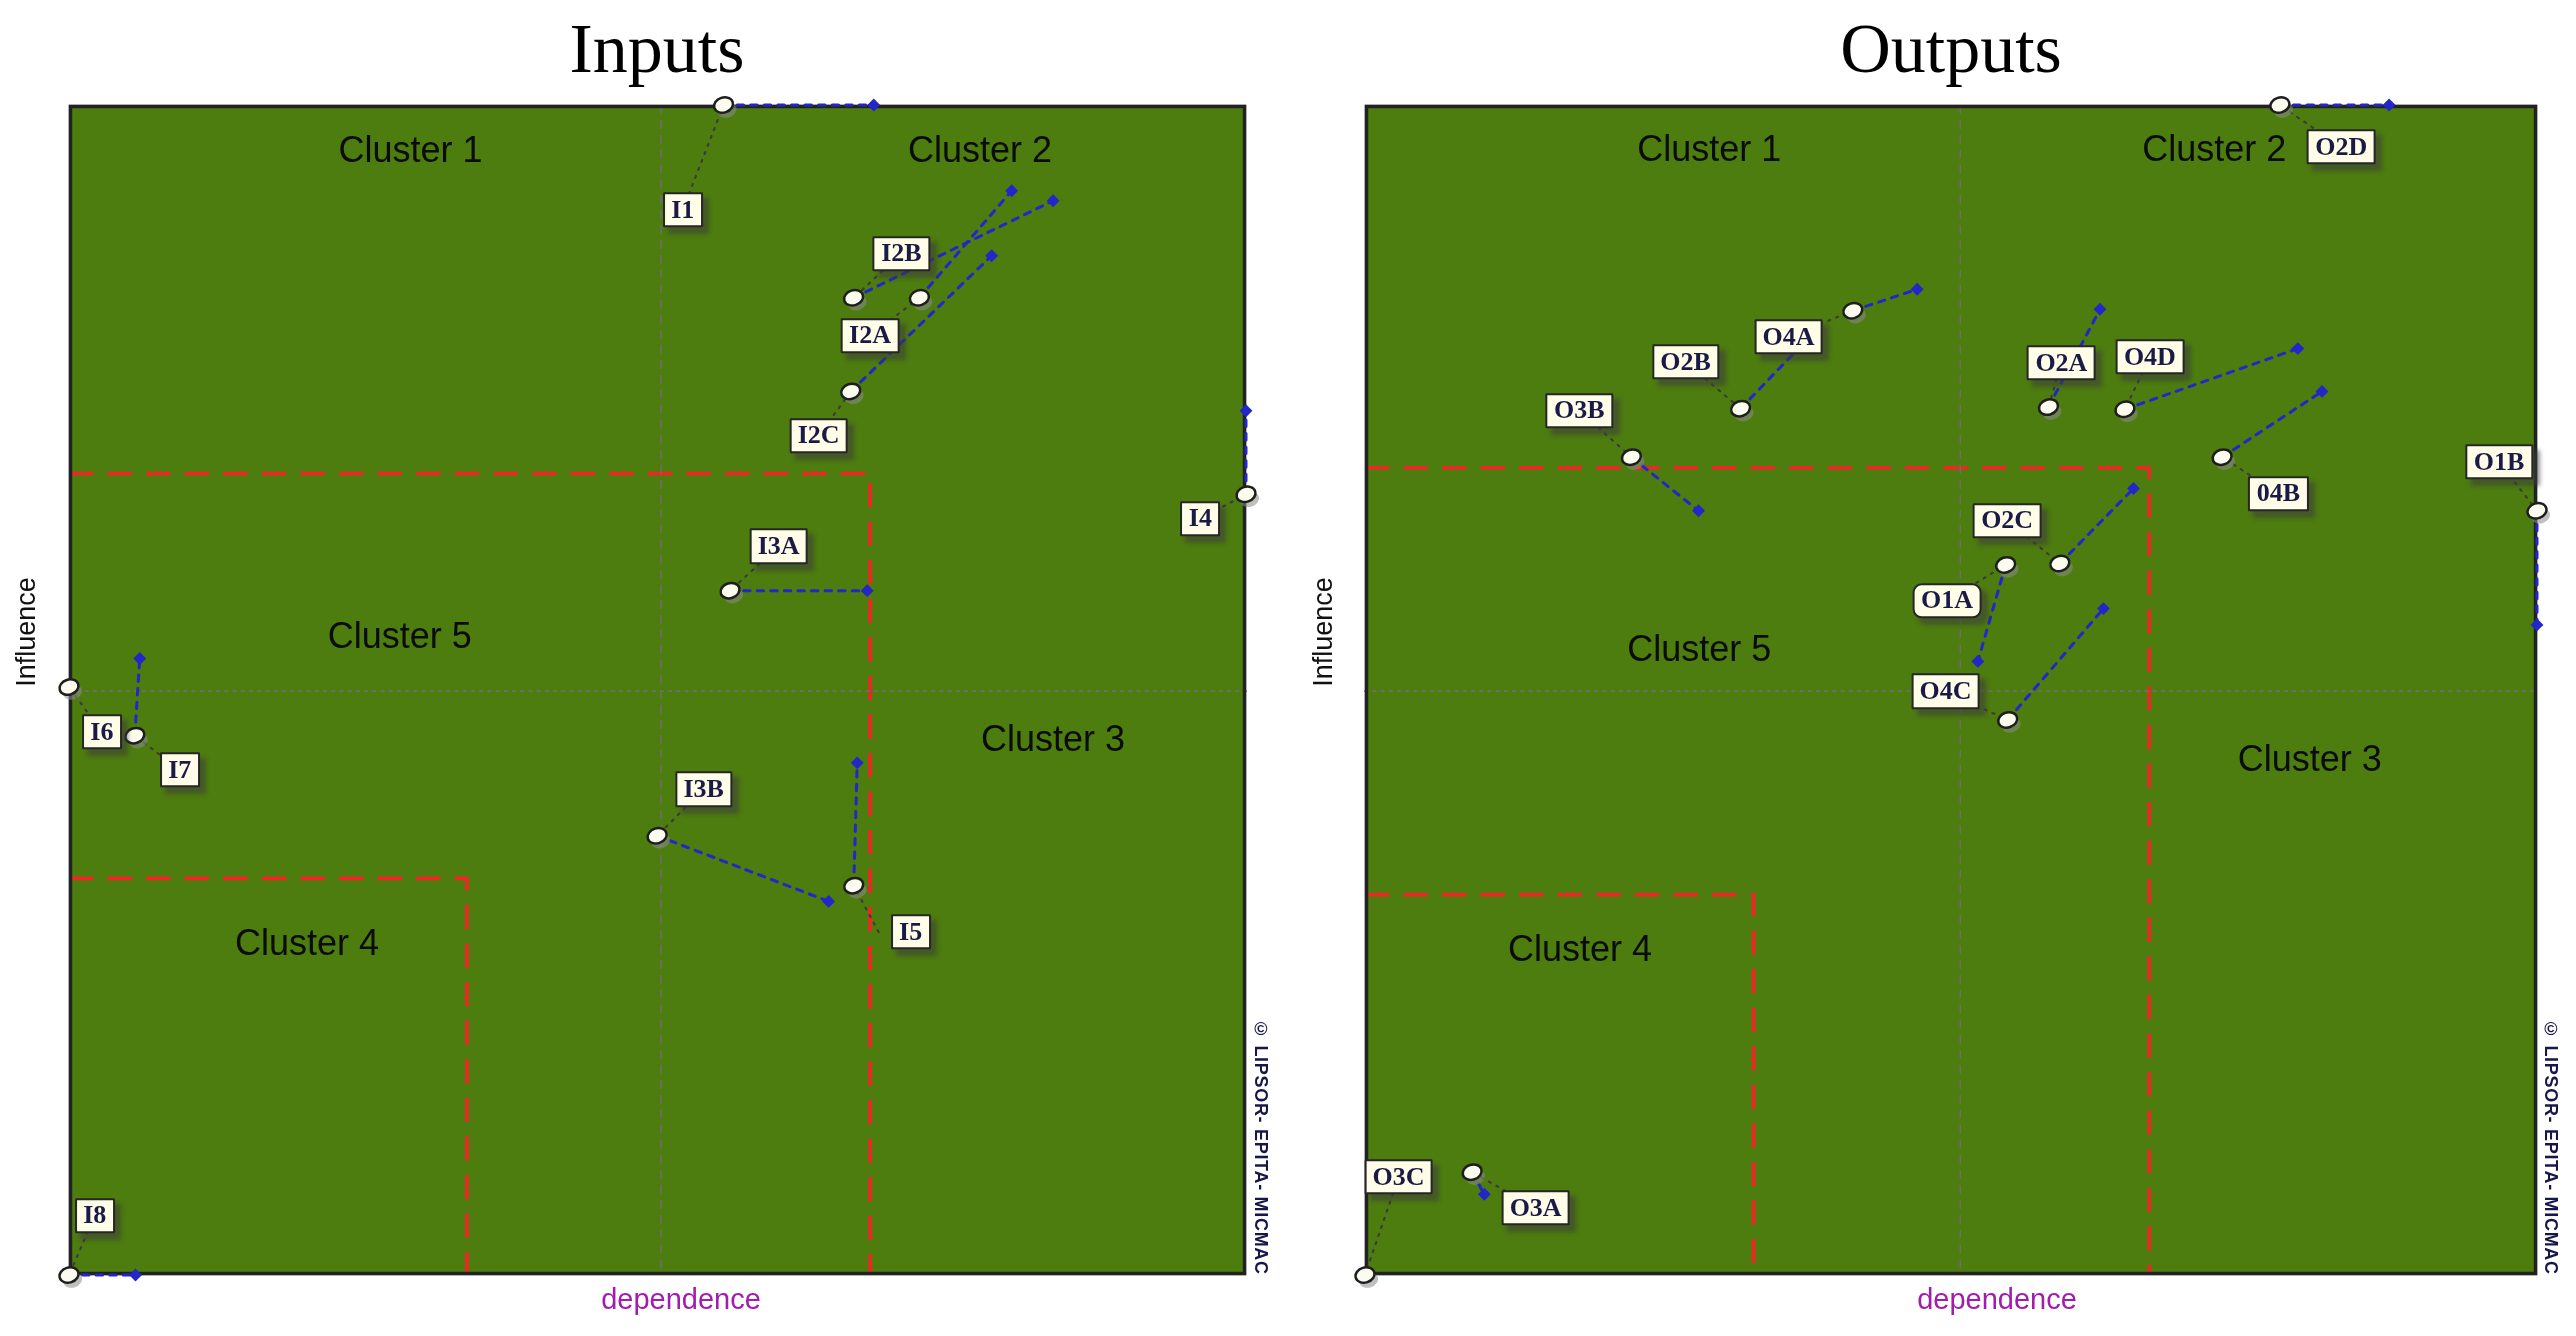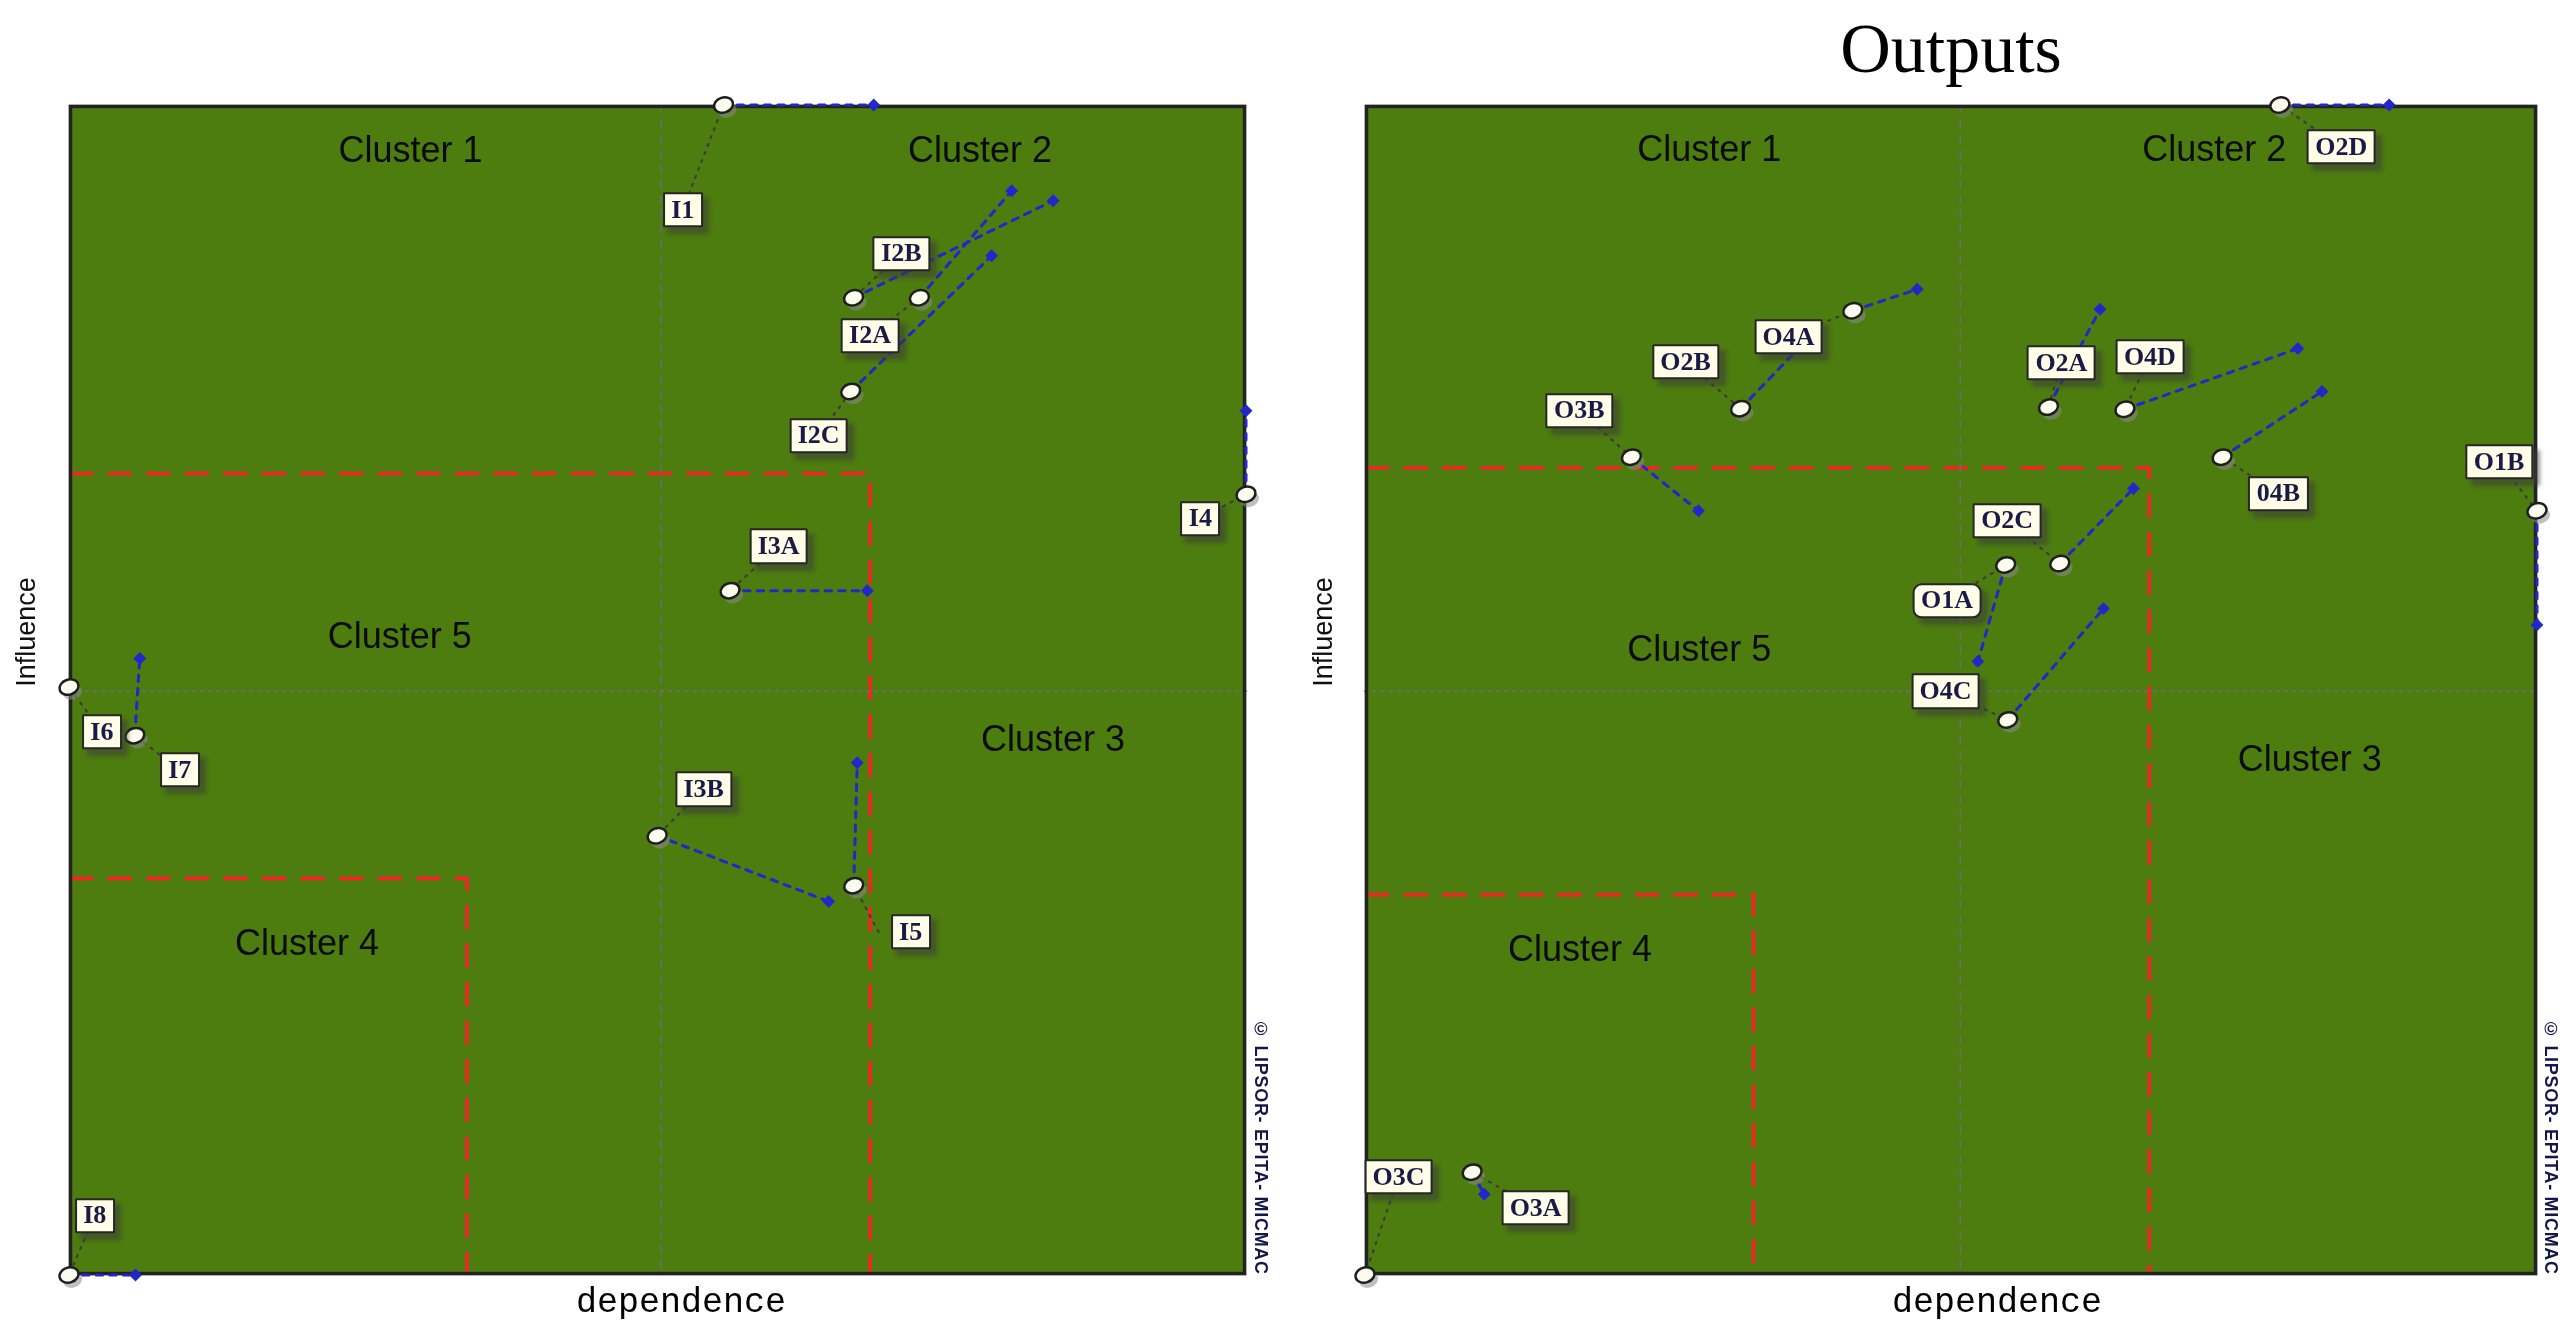--- a/index.html
+++ b/index.html
@@ -11,30 +11,31 @@
   .plot svg{position:absolute;left:0;top:0;overflow:visible;}
   .cluster-label{position:absolute;transform:translate(-50%,-50%);white-space:nowrap;
                  font-family:"Liberation Sans",sans-serif;font-size:36px;color:#0b0b0b;}
   .point-label{position:absolute;transform:translate(-50%,-50%);white-space:nowrap;
                font-family:"Liberation Serif",serif;font-weight:bold;font-size:26px;color:#1a1a46;
                background:#fffce8;border:2.9px solid #262626;border-radius:1.4px;padding:0.7px 6.4px;
                box-shadow:5.7px 6.4px 4.3px rgba(60,60,60,0.55);line-height:1.15;}
   .axis-y{position:absolute;transform:translate(-50%,-50%) rotate(-90deg);white-space:nowrap;
           font-family:"Liberation Sans",sans-serif;font-size:27px;color:#111;}
   .axis-x{position:absolute;transform:translateX(-50%);white-space:nowrap;
-          font-family:Liberation Mono, monospace;font-size:35px;color:#000000;}
+          font-family:Liberation Sans, sans-serif;font-size:29px;color:#a21caf;}
   .watermark{position:absolute;writing-mode:vertical-rl;white-space:nowrap;
              font-family:"Liberation Sans",sans-serif;font-size:18px;font-weight:bold;
              letter-spacing:0.7px;color:#16164a;}
 </style>
 </head>
 <body>
 
 <div id="figure">
 
+  <h1 class="panel-title" style="left:657px;">Inputs</h1>
   <h1 class="panel-title" style="left:1951px;">Outputs</h1>
 
   <div class="plot" id="plot-0" style="left: 69px; top: 105px; width: 1177px; height: 1170px;">
       <svg viewBox="0 0 1647 1638" width="100%" height="100%" preserveAspectRatio="none">
         <polyline points="0.0,516.0 1120.9,516.0 1120.9,1638.0" fill="none" stroke="#f42424" stroke-width="5" stroke-dasharray="34 20"></polyline>
         <polyline points="0.0,1082.7 556.9,1082.7 556.9,1638.0" fill="none" stroke="#f42424" stroke-width="5" stroke-dasharray="34 20"></polyline>
         <line x1="828.4" y1="0" x2="828.4" y2="1638" stroke="#6e6e6e" stroke-width="2.2" stroke-dasharray="12 9"></line>
         <line x1="0" y1="820.6" x2="1647" y2="820.6" stroke="#6e6e6e" stroke-width="2.6" stroke-dasharray="3.5 8" stroke-linecap="round"></line>
         <rect x="2" y="2" width="1643" height="1634" fill="none" stroke="#222222" stroke-width="5"></rect>
         <line x1="915.9" y1="0.0" x2="1126.1" y2="0.0" stroke="#2326c8" stroke-width="4.2" stroke-dasharray="9 10" stroke-linecap="round"></line>

